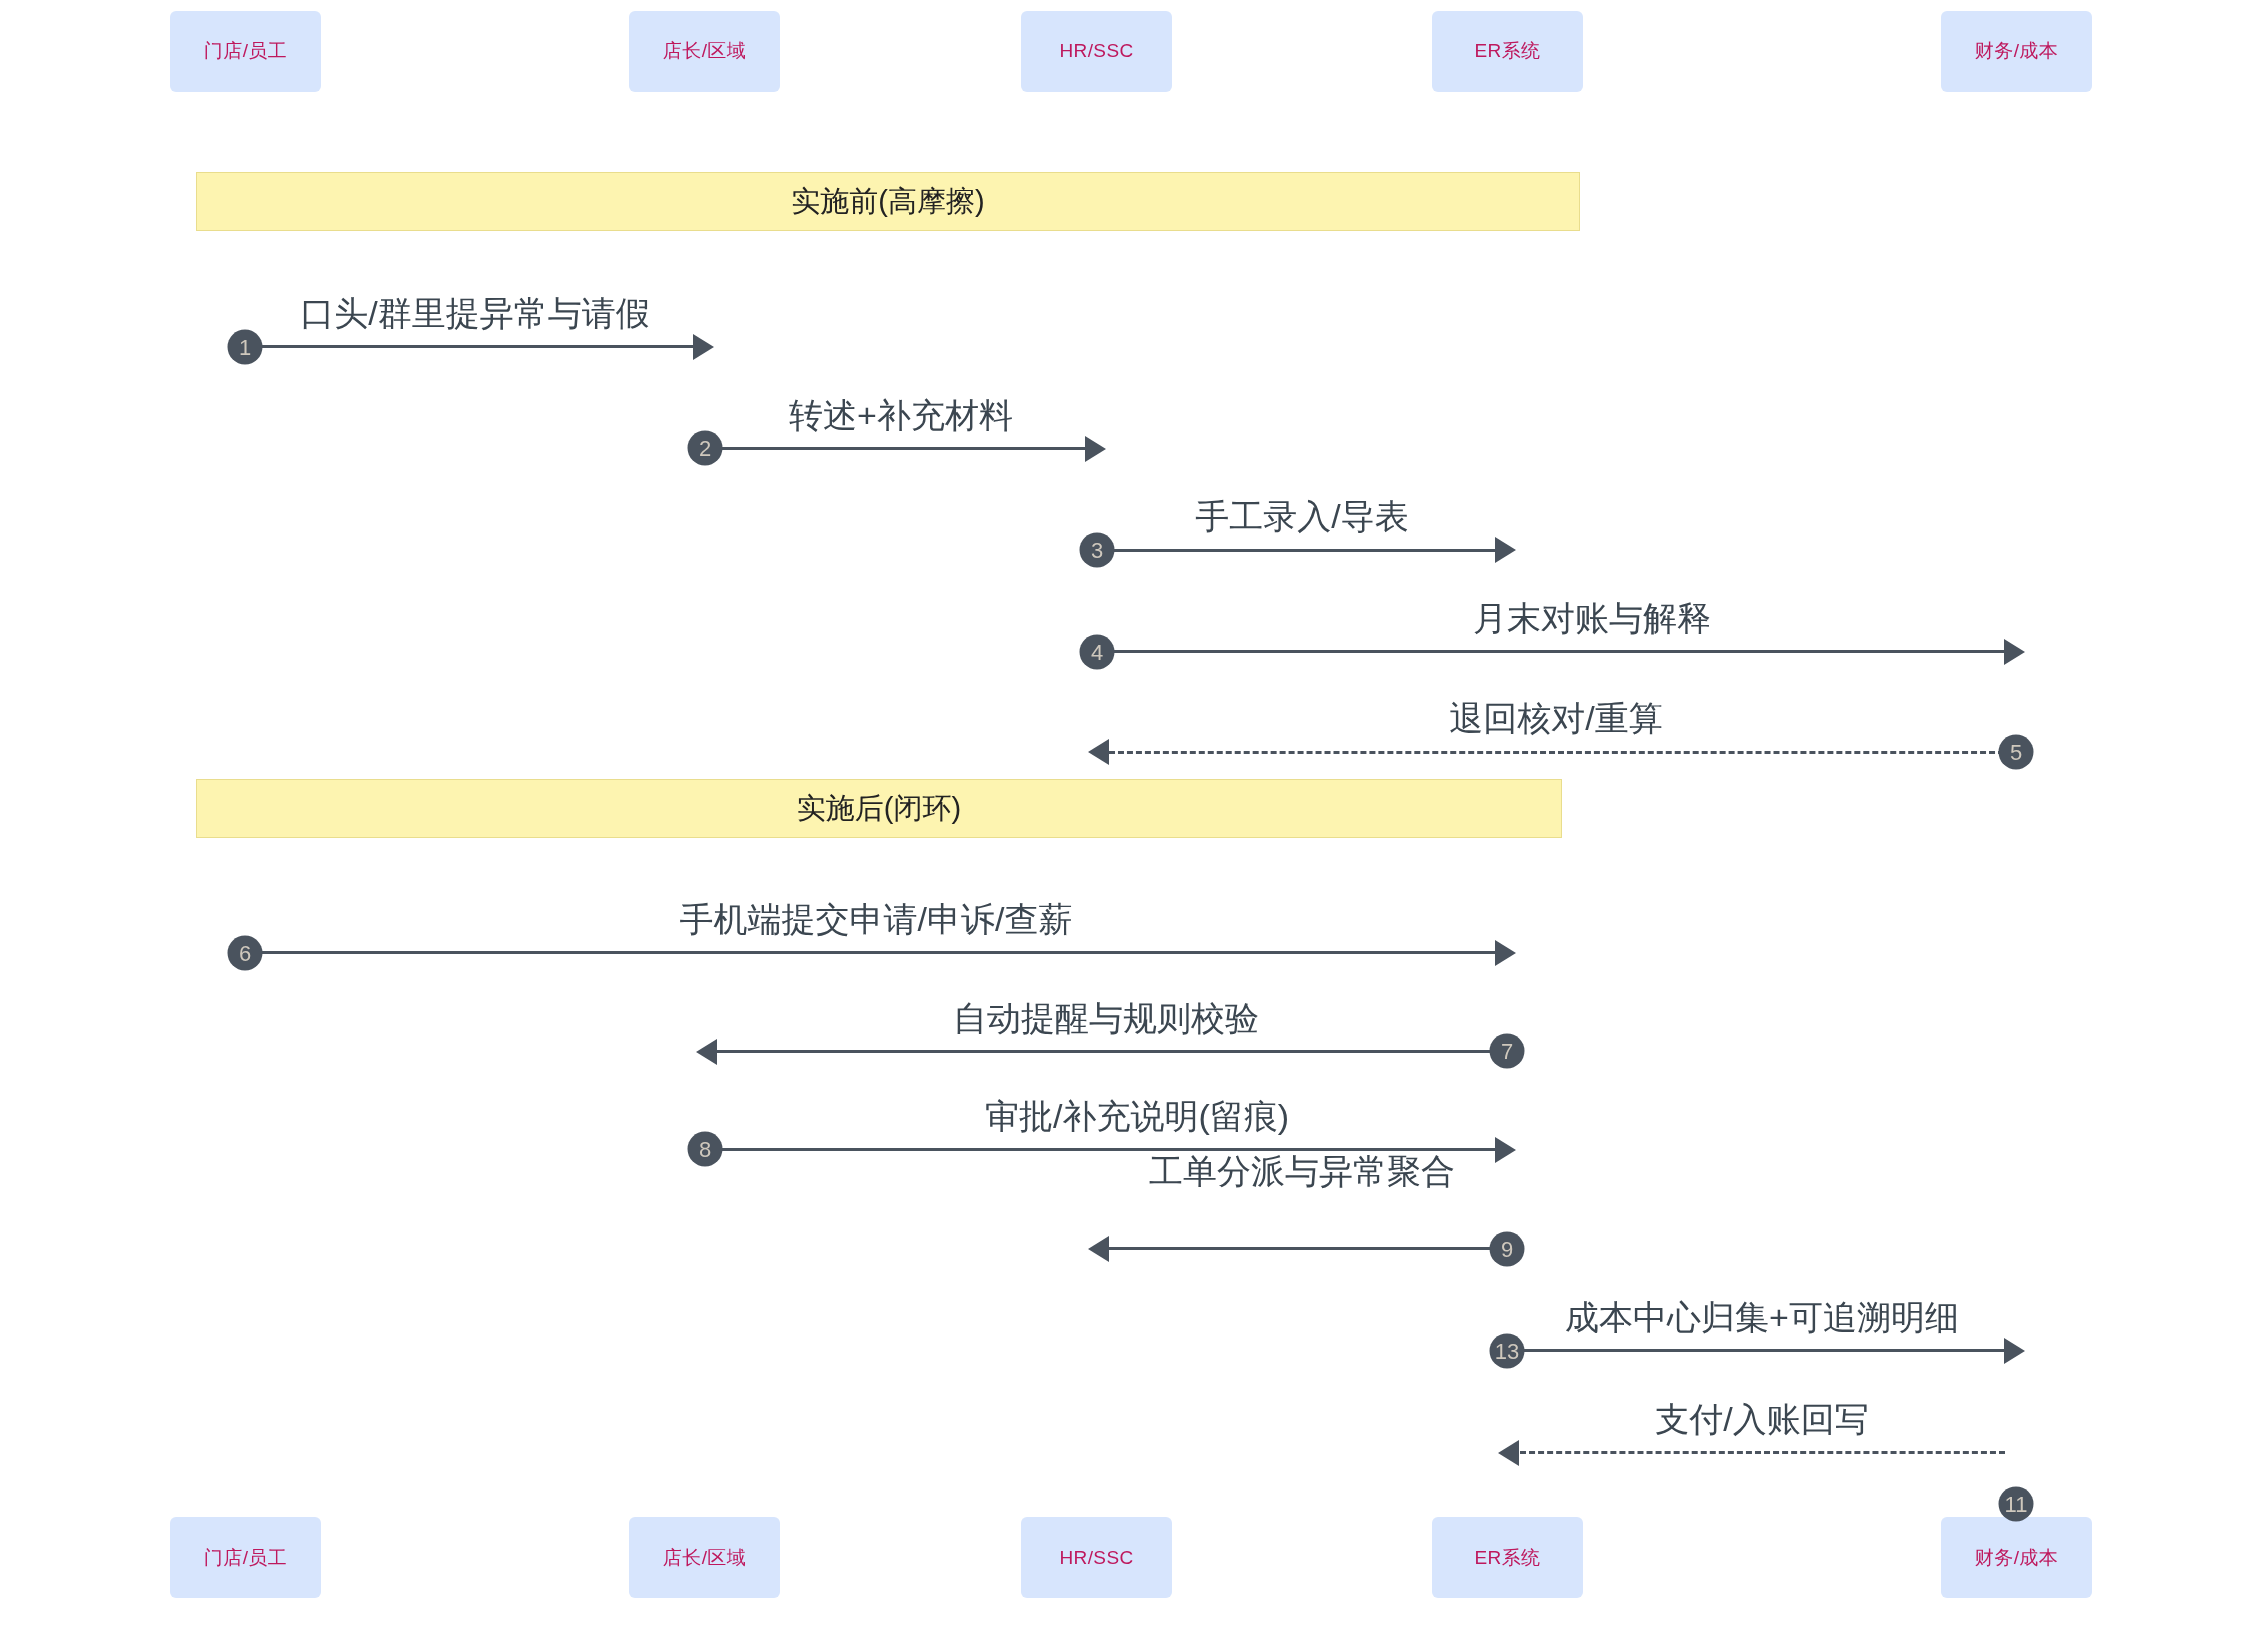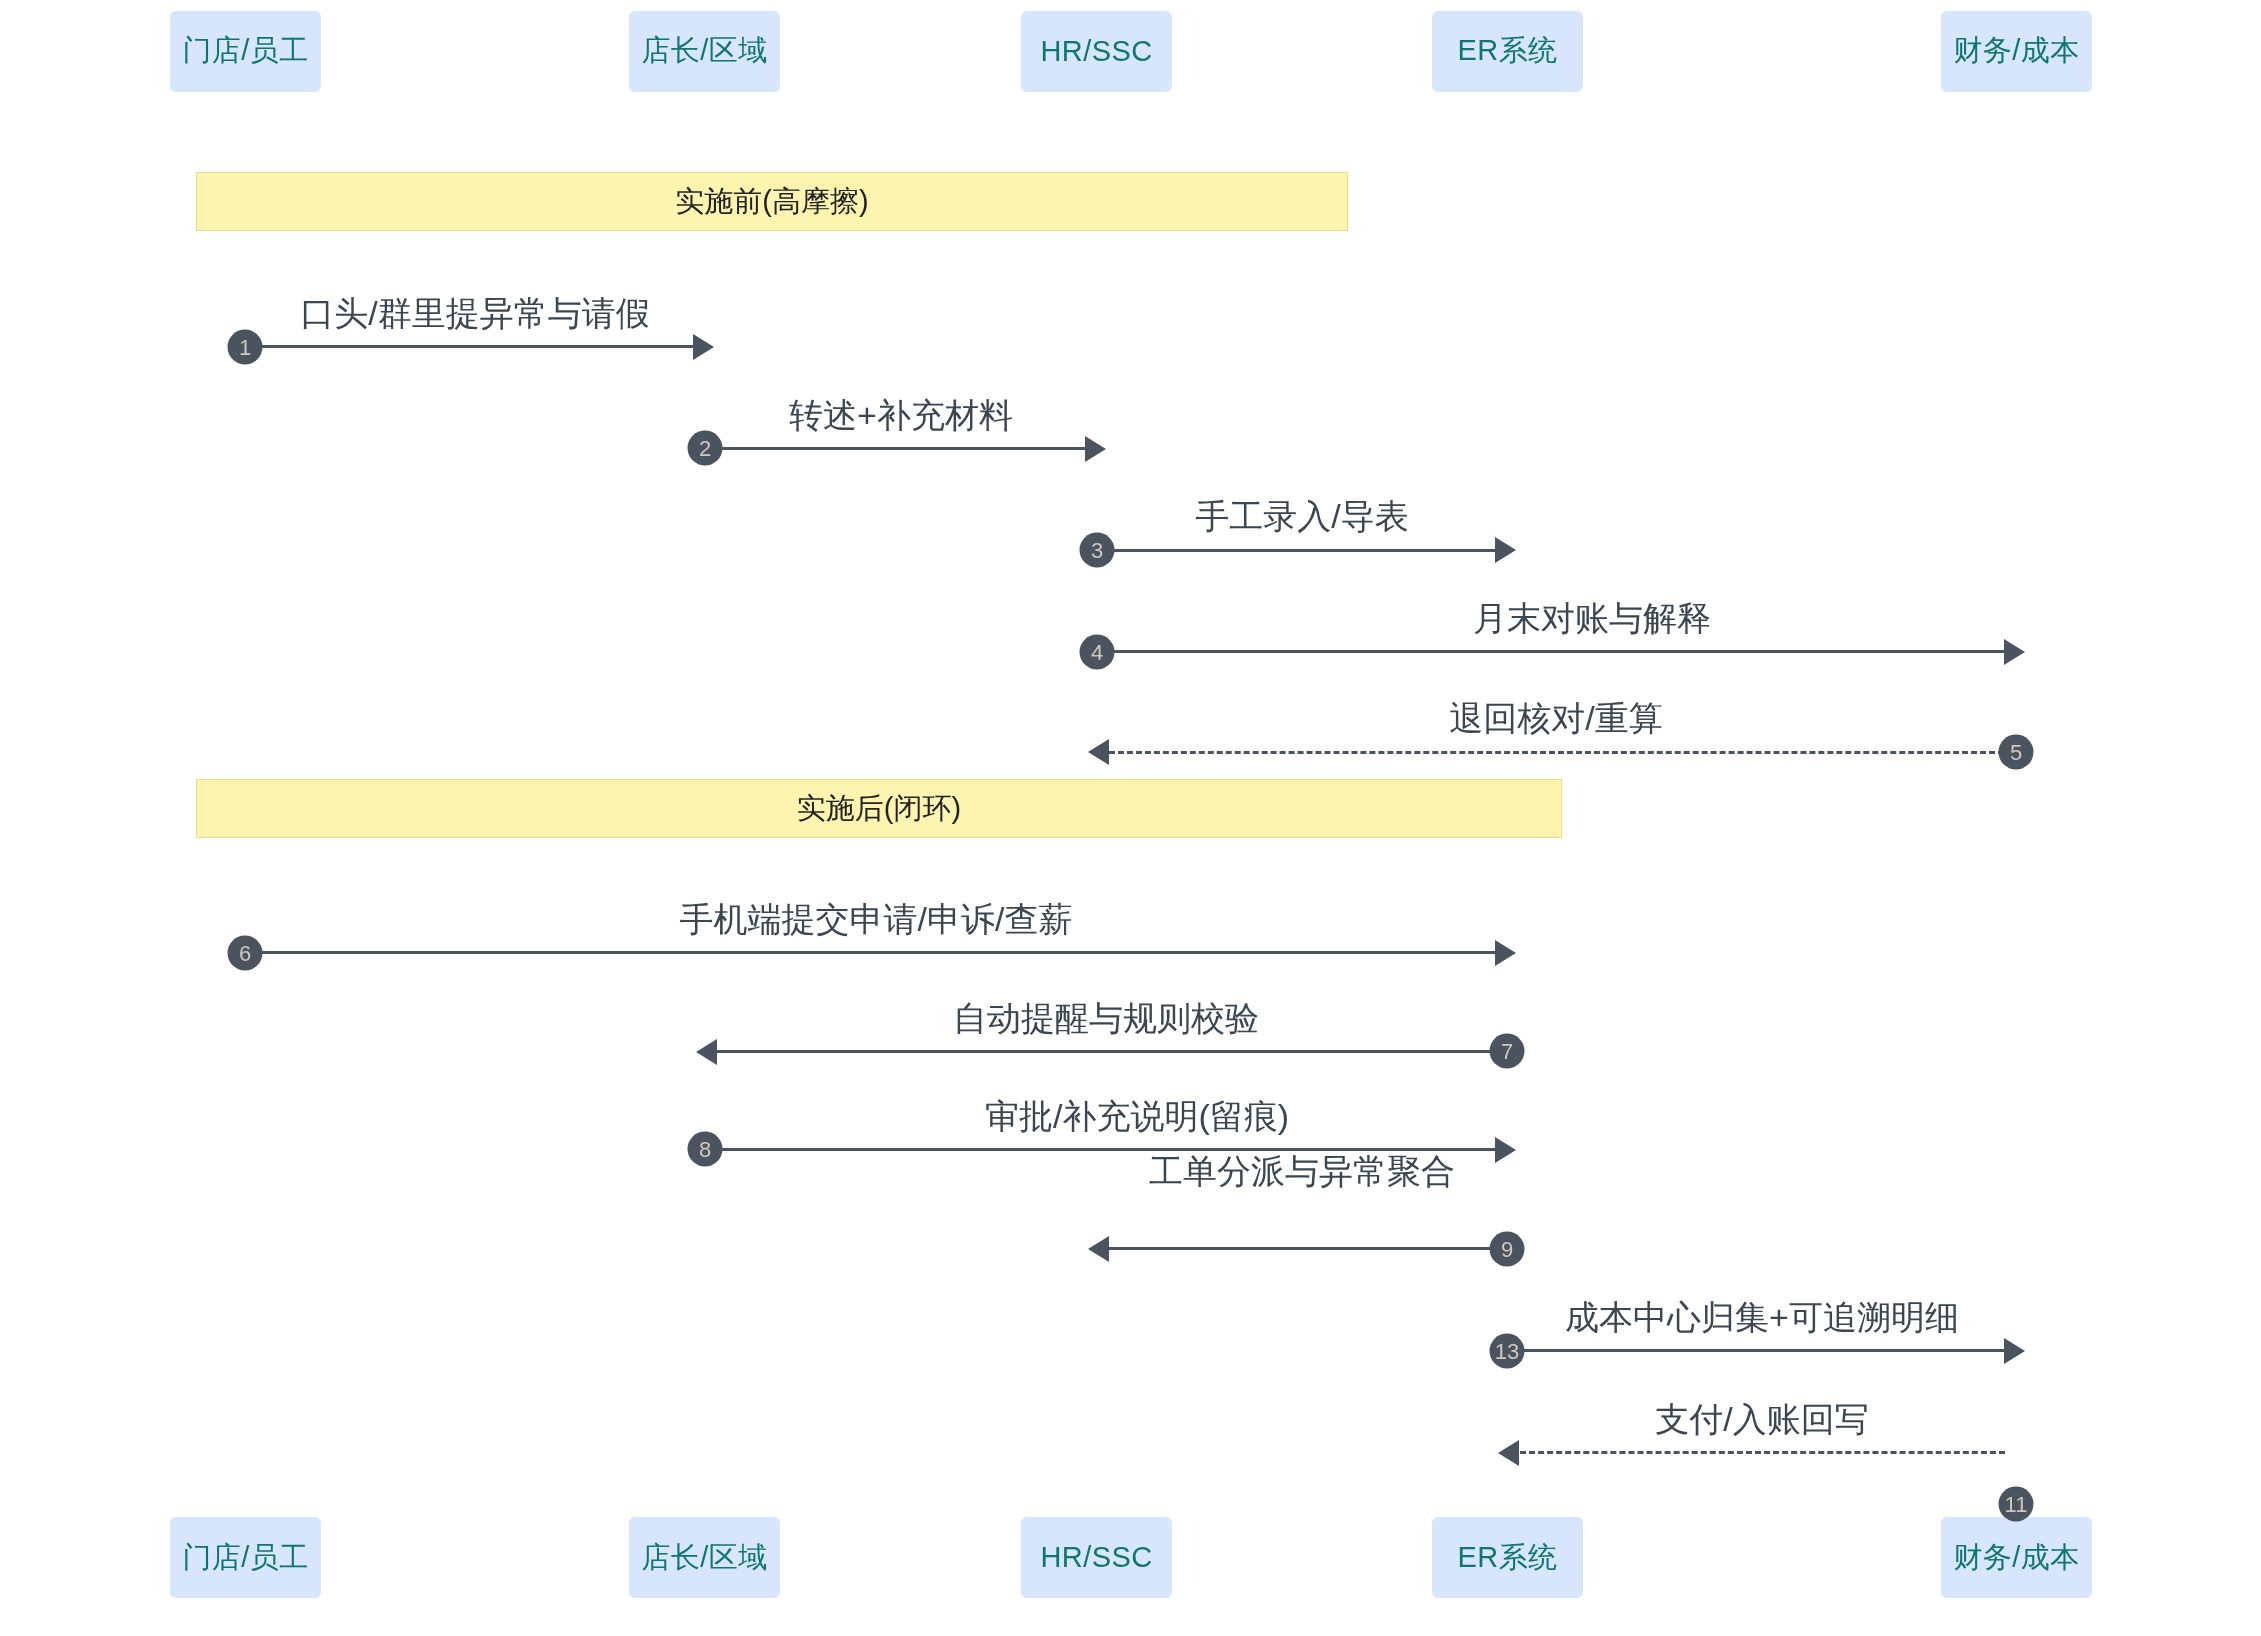--- a/index.html
+++ b/index.html
@@ -18,22 +18,22 @@
     overflow: hidden;
   }
   .actor-box {
     position: absolute;
     box-sizing: border-box;
     background: #d7e5fd;
     border-radius: 6px;
     display: flex;
     align-items: center;
     justify-content: center;
-    color: #0f766e;
-    font-size: 29px;
+    color: #be185d;
+    font-size: 19px;
     letter-spacing: 0.4px;
     white-space: nowrap;
   }
   .phase-band {
     position: absolute;
     box-sizing: border-box;
     background: #fdf4b0;
     border: 0.8px solid #e9dd8d;
     display: flex;
     align-items: center;
@@ -94,21 +94,21 @@
     <div class="actor-box" style="width: 151px; height: 81px; left: 170px; top: 10.6px;">门店/员工</div>
     <div class="actor-box" style="width: 151px; height: 81px; left: 629px; top: 10.6px;">店长/区域</div>
     <div class="actor-box" style="width: 151px; height: 81px; left: 1021px; top: 10.6px;">HR/SSC</div>
     <div class="actor-box" style="width: 151px; height: 81px; left: 1432px; top: 10.6px;">ER系统</div>
     <div class="actor-box" style="width: 151px; height: 81px; left: 1941px; top: 10.6px;">财务/成本</div>
     <div class="actor-box" style="width: 151px; height: 81px; left: 170px; top: 1517px;">门店/员工</div>
     <div class="actor-box" style="width: 151px; height: 81px; left: 629px; top: 1517px;">店长/区域</div>
     <div class="actor-box" style="width: 151px; height: 81px; left: 1021px; top: 1517px;">HR/SSC</div>
     <div class="actor-box" style="width: 151px; height: 81px; left: 1432px; top: 1517px;">ER系统</div>
     <div class="actor-box" style="width: 151px; height: 81px; left: 1941px; top: 1517px;">财务/成本</div>
-    <div class="phase-band" style="left: 196px; width: 1152px; top: 172px; height: 59px;">实施前(高摩擦)</div>
+    <div class="phase-band" style="left: 196px; width: 1384px; top: 172px; height: 59px;">实施前(高摩擦)</div>
     <div class="phase-band" style="left: 196px; width: 1366px; top: 779px; height: 59px;">实施后(闭环)</div>
     <div class="msg-label" style="left: 475px; top: 291px;">口头/群里提异常与请假</div>
     <div class="msg-line" style="left: 257px; width: 436px; top: 345px;"></div>
     <div class="arrow-head right" style="top: 334px; left: 693px;"></div>
     <div class="seq-badge" style="left: 245px; top: 347px;">1</div>
     <div class="msg-label" style="left: 901px; top: 393px;">转述+补充材料</div>
     <div class="msg-line" style="left: 717px; width: 368px; top: 447px;"></div>
     <div class="arrow-head right" style="top: 436px; left: 1085px;"></div>
     <div class="seq-badge" style="left: 705px; top: 448px;">2</div>
     <div class="msg-label" style="left: 1302px; top: 494px;">手工录入/导表</div>

